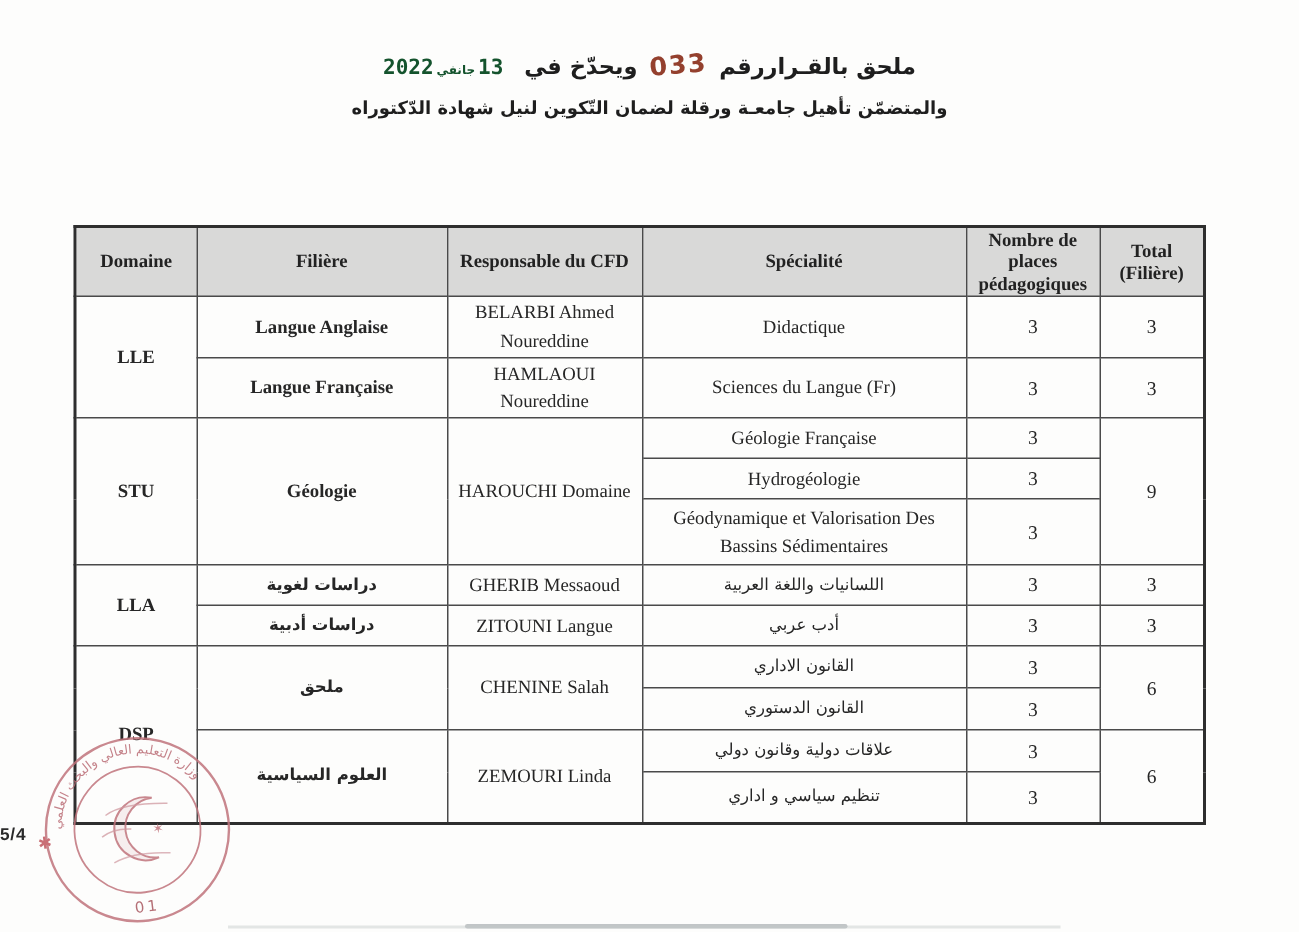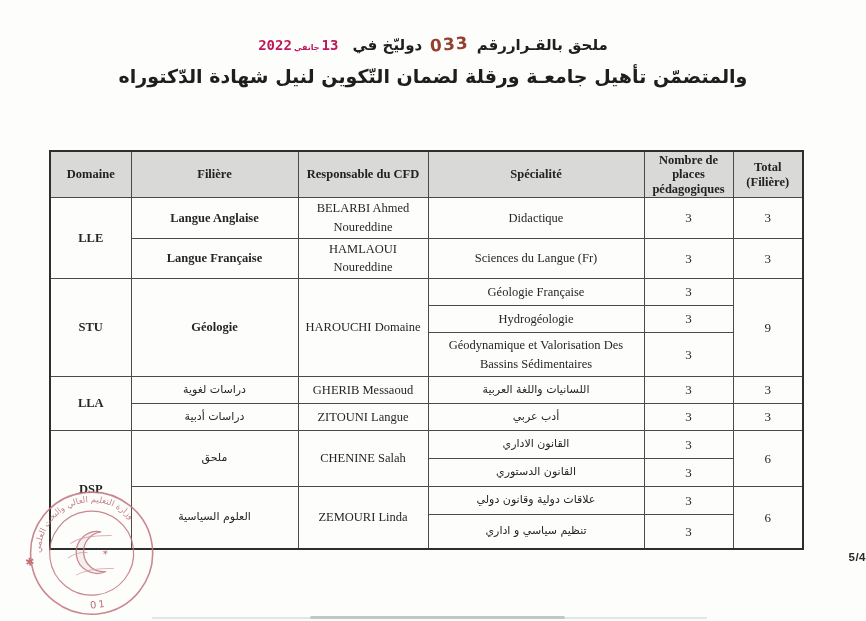--- a/index.html
+++ b/index.html
@@ -8,72 +8,72 @@
     background:#fdfdfc;color:#262626;
     font-family:"Liberation Serif", serif;
   }
   
   .doc-header{
     position:absolute;top:34px;left:113px;width:640px;
     direction:rtl;text-align:center;
     font-family:"DejaVu Sans", sans-serif;font-weight:bold;color:#1e1e1e;
   }
   .h-line1{font-size:15px;margin-bottom:11px;letter-spacing:0;}
-  .h-line2{font-size:19px;margin-bottom:9px;text-align:center;}
+  .h-line2{font-size:12px;margin-bottom:9px;text-align:center;}
   .h-line3{font-size:14.5px;}
   .decision-number{
     display:inline-block;color:#94402e;font-size:17px;
     transform:rotate(-5deg);margin:0 8px;letter-spacing:1px;
     font-family:"DejaVu Sans", sans-serif;
   }
-  .date-stamp{color:#be185d;margin-right:14px;white-space:nowrap;}
+  .date-stamp{color:#14532d;margin-right:14px;white-space:nowrap;}
   .date-stamp .num{font-size:14px;font-family:"DejaVu Sans Mono", monospace;font-weight:bold;}
   .date-stamp .month{font-size:8px;margin:0 2px;}
   
   table.doc-table{
     position:absolute;left:49px;top:150px;width:753px;
     border-collapse:collapse;table-layout:fixed;
     border:2px solid #2e2e2e;
   }
   .doc-table th,.doc-table td{
     border:1px solid #4a4a4a;text-align:center;vertical-align:middle;
     padding:1px 3px;overflow:hidden;
   }
   .doc-table th{
     background:#d9d9d8;font-size:12.5px;font-weight:bold;color:#222;
     font-family:"Liberation Serif", serif;line-height:1.15;
   }
   .doc-table td{font-size:12.5px;line-height:1.5;}
   td.c-dom{font-weight:bold;font-family:"Liberation Serif", serif;margin-left:40px;}
   td.c-fil{font-weight:bold;}
   td.ar{font-family:"DejaVu Sans", sans-serif;font-size:11px;direction:rtl;}
-  td.ar.c-fil{font-weight:normal;}
+  td.ar.c-fil{font-weight:bold;}
   td.c-num{font-size:13px;}
   
   .page-number{
-    position:absolute;top:551px;left:0;width:866px;text-align:right;
+    position:absolute;top:551px;left:0;width:866px;text-align:left;
     font-family:"Liberation Sans", sans-serif;font-weight:bold;
     font-size:11.5px;color:#2a2a2a;letter-spacing:.5px;
   }
   
   .stamp{
     position:absolute;left:22px;top:491px;width:142px;height:130px;
     transform:rotate(-7deg);opacity:.85;z-index:5;pointer-events:none;
   }
   
   .scan-smudge-a{position:absolute;left:310px;top:616px;width:255px;height:3px;
     background:#8f979b;opacity:.55;border-radius:2px;}
   .scan-smudge-b{position:absolute;left:152px;top:617px;width:555px;height:2px;
     background:#c4c9c9;opacity:.45;}
 </style>
 </head>
 <body>
 
 <div class="doc-header">
-  <div class="h-line1"><span>ملحق بالقـراررقم</span><span class="decision-number">033</span><span>دوليّخ في</span><span class="date-stamp"><span class="num">13</span><span class="month">جانفي</span><span class="num">2022</span></span>
+  <div class="h-line1"><span>ملحق بالقـراررقم</span><span class="decision-number">033</span><span>ويحدّخ في</span><span class="date-stamp"><span class="num">13</span><span class="month">جانفي</span><span class="num">2022</span></span>
   </div>
   <div class="h-line2">والمتضمّن تأهيل جامعـة ورقلة لضمان التّكوين لنيل شهادة الدّكتوراه</div>
 </div>
 
 <table class="doc-table">
   <colgroup>
     <col style="width:81px">
       <col style="width:167px">
       <col style="width:130px">
     <col style="width:216px">

